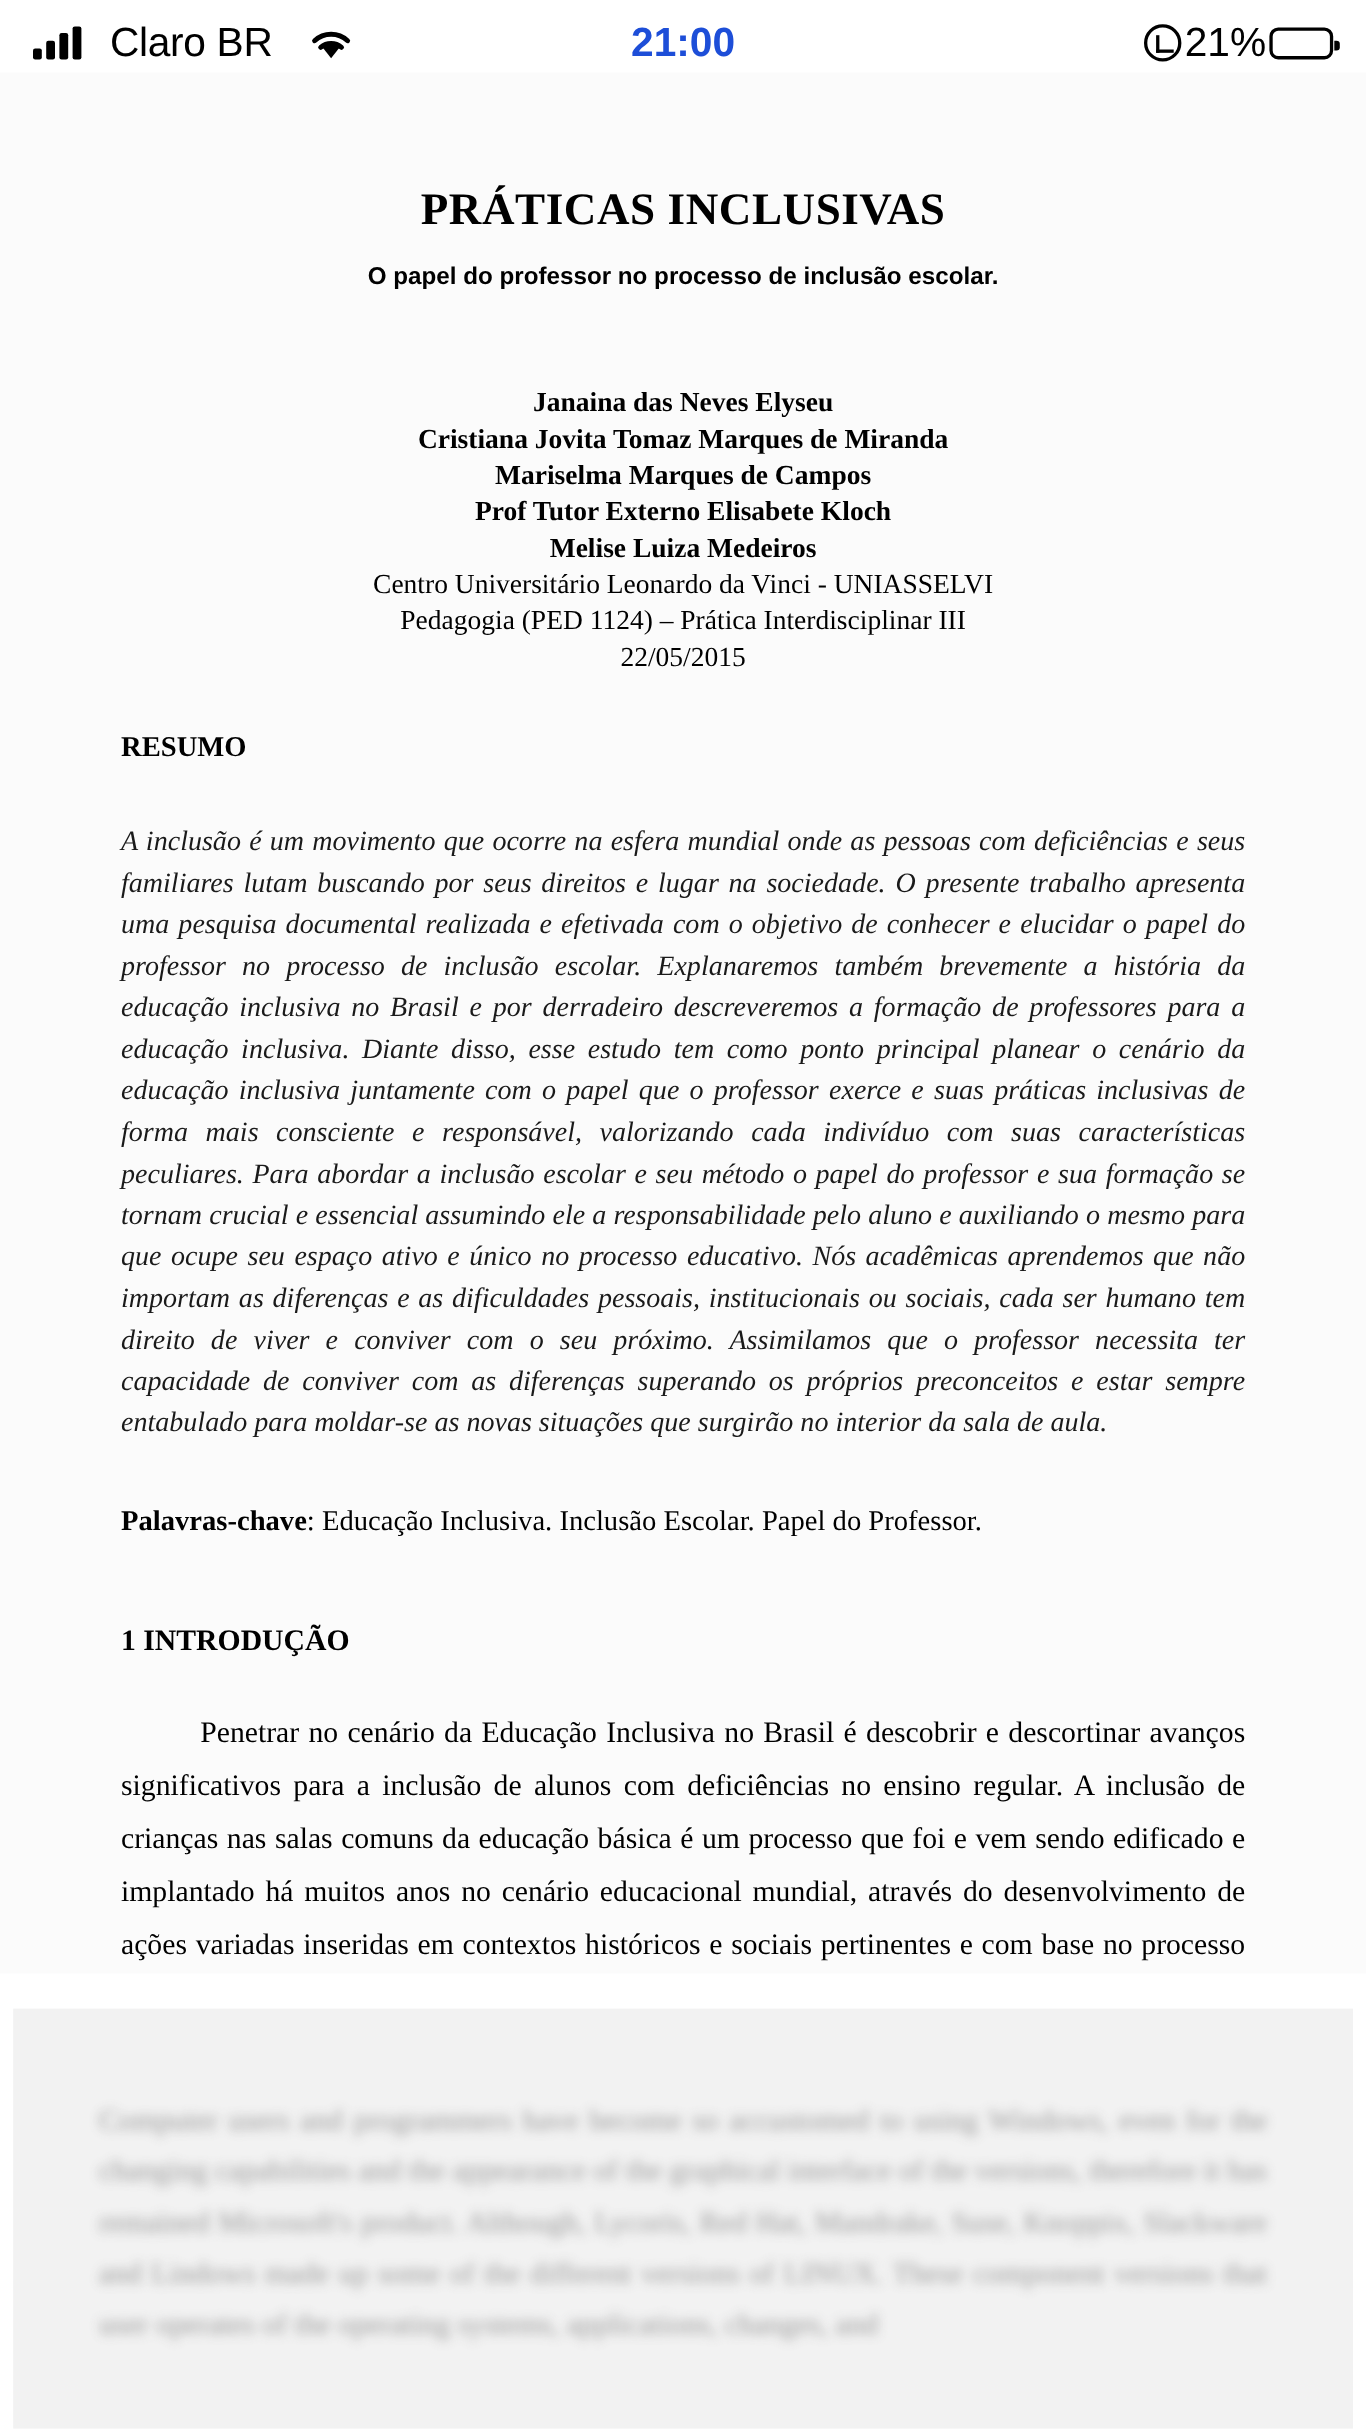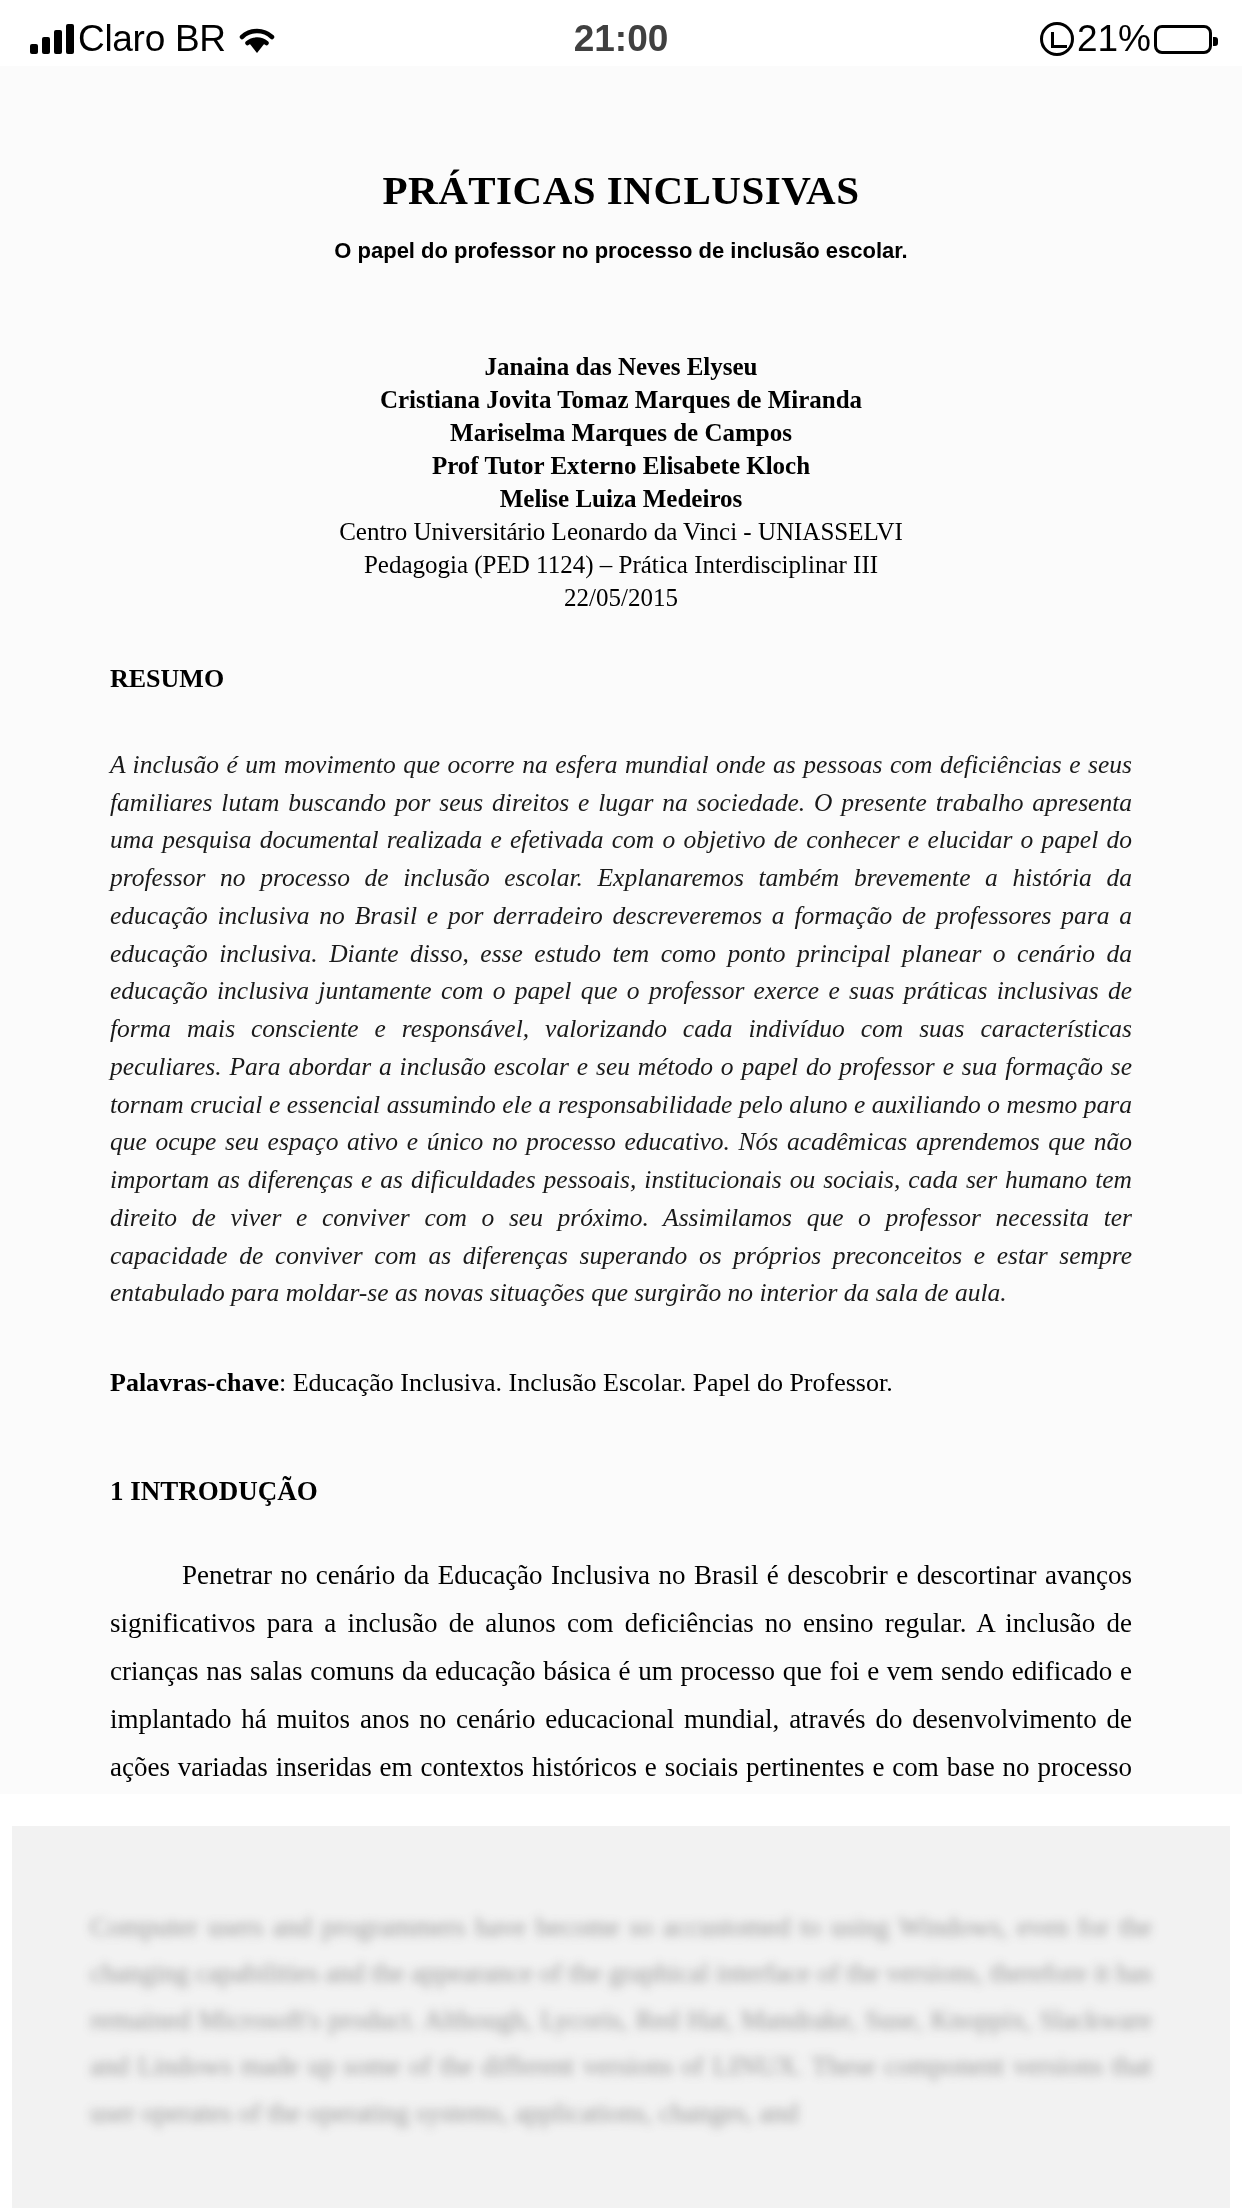--- a/index.html
+++ b/index.html
@@ -23,21 +23,21 @@
     display: flex;
     align-items: center;
     position: relative;
     font-family: "Liberation Sans", sans-serif;
     box-sizing: border-box;
     padding: 0 30px;
   }
   .status-left {
     display: flex;
     align-items: center;
-    gap: 4px;
+    gap: 26px;
   }
   .signal-bars {
     display: flex;
     align-items: flex-end;
     gap: 4px;
     height: 30px;
   }
   .signal-bars i {
     display: block;
     width: 8px;
@@ -60,21 +60,21 @@
     width: 42px;
     height: 32px;
   }
   .wifi svg { display:block; }
   .clock {
     position: absolute;
     left: 0; right: 0;
     text-align: center;
     font-size: 37px;
     font-weight: 600;
-    color: #404040;
+    color: #1d4ed8;
     letter-spacing: 0px;
   }
   .status-right {
     margin-left: auto;
     display: flex;
     align-items: center;
     gap: 3px;
   }
   .lock-rotation {
     width: 34px; height: 34px;

